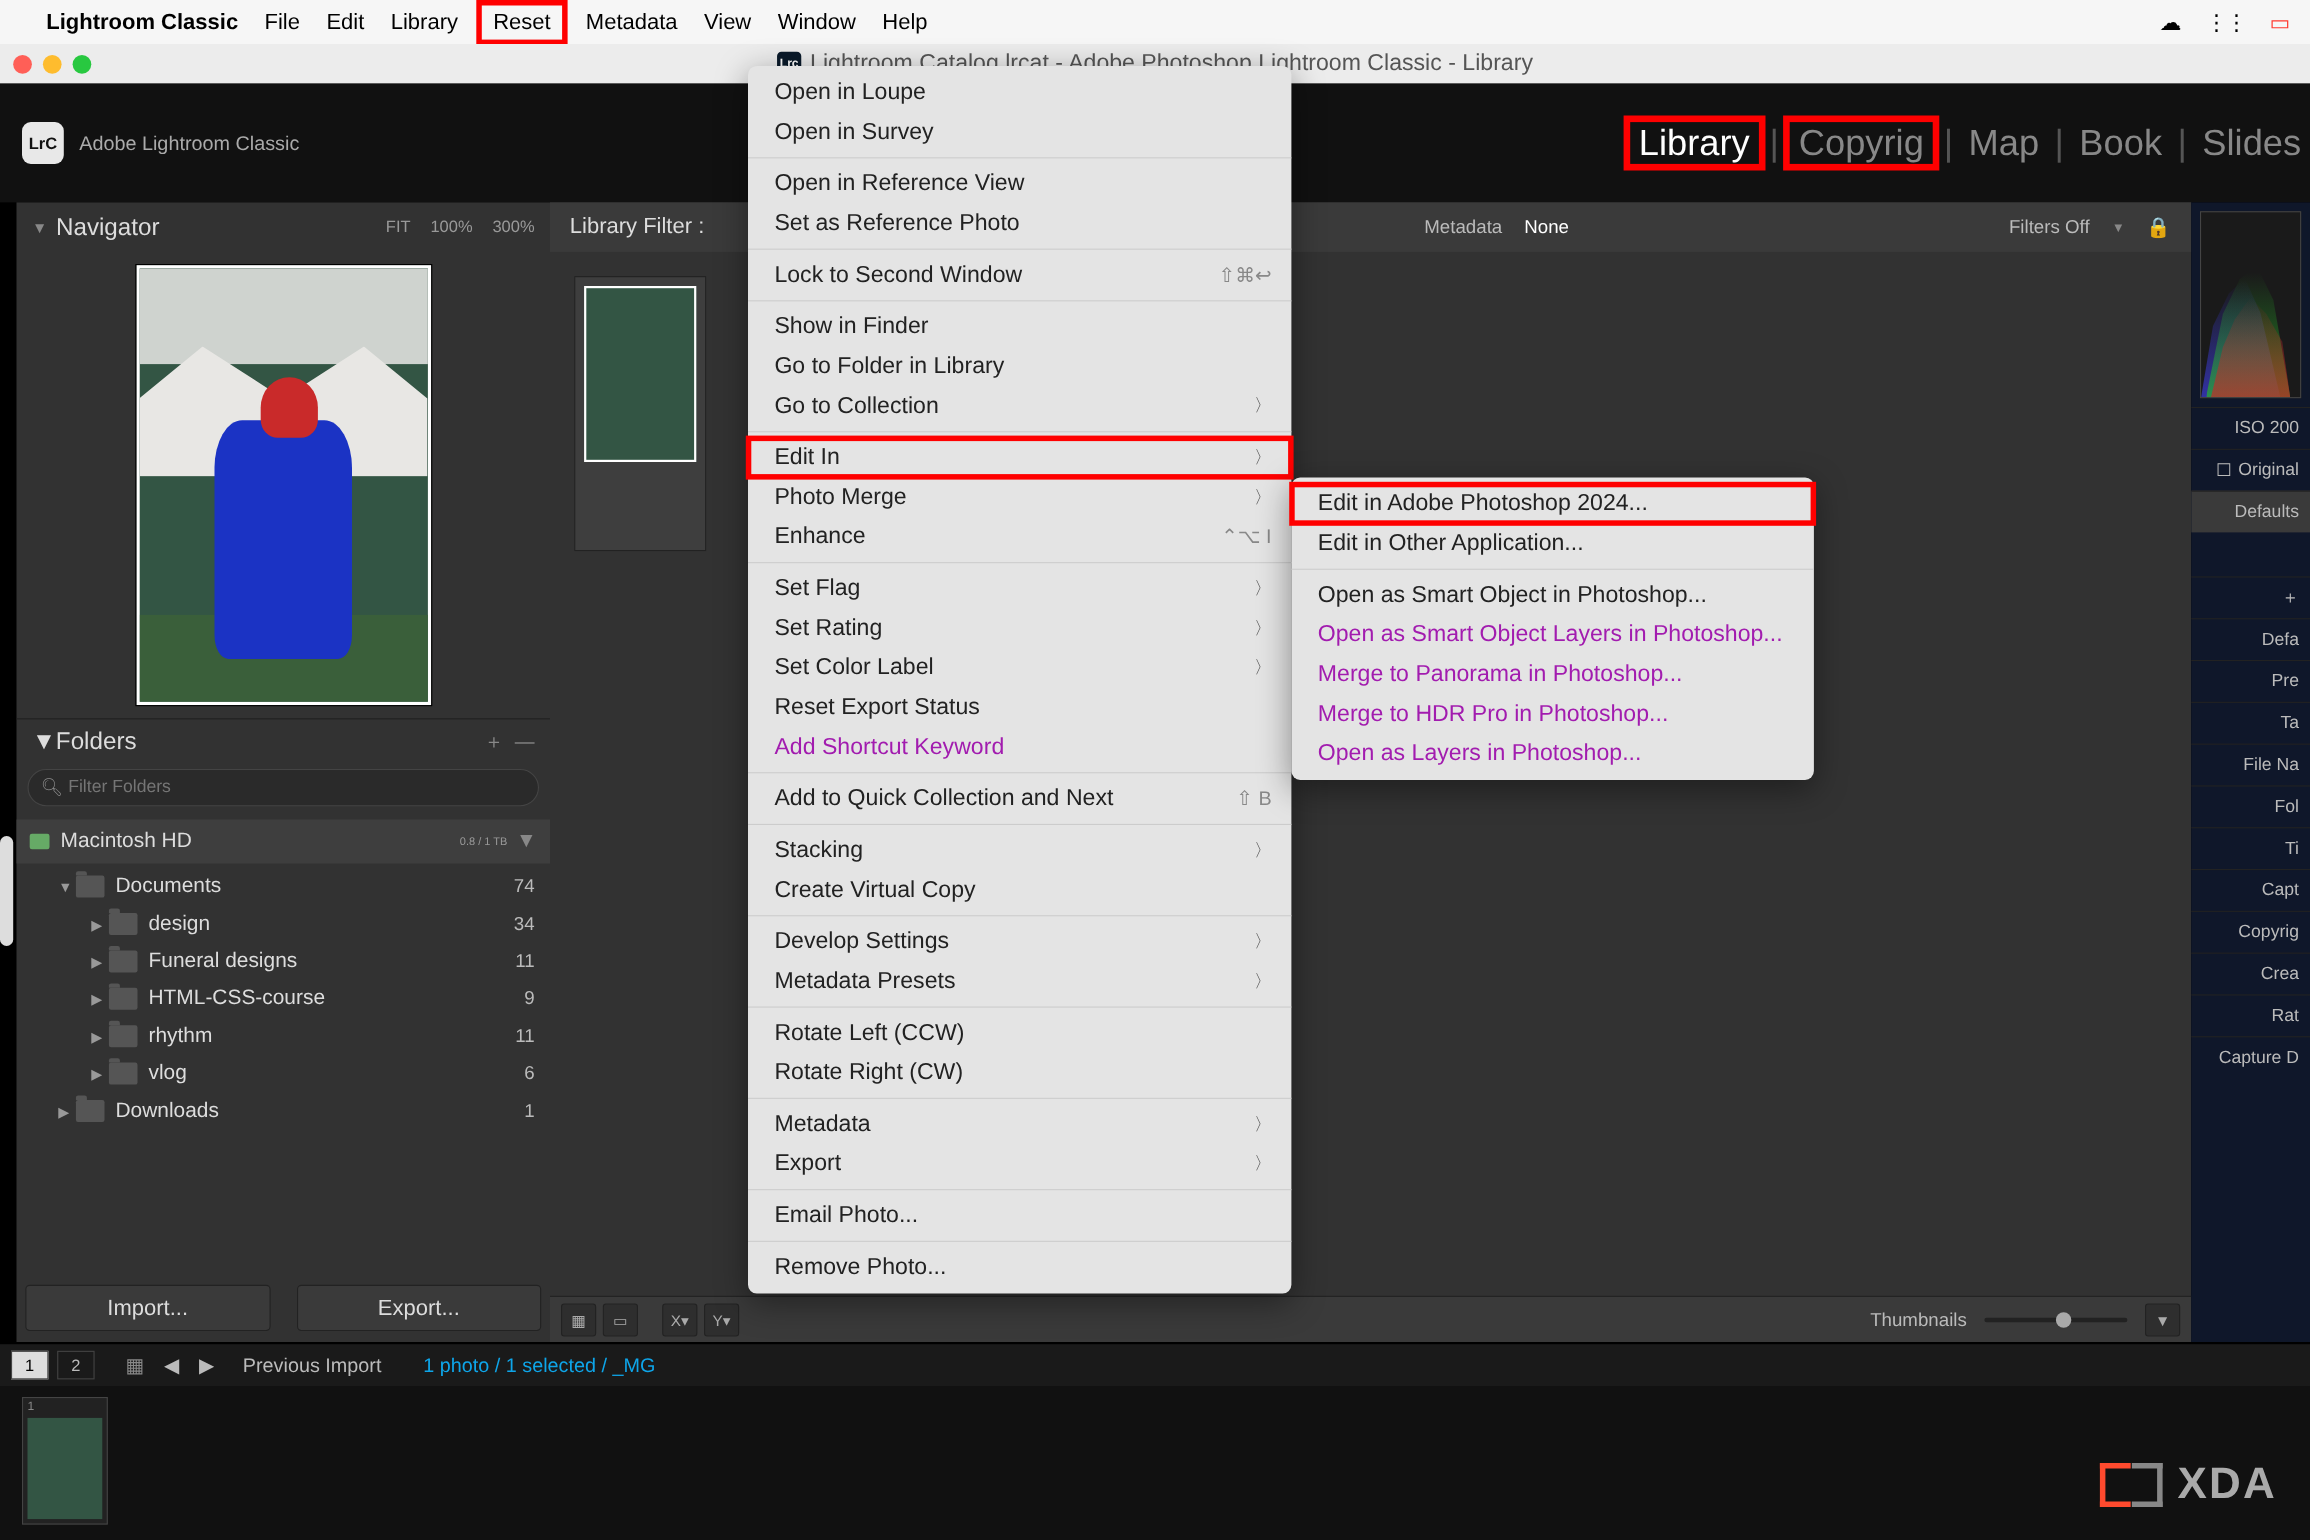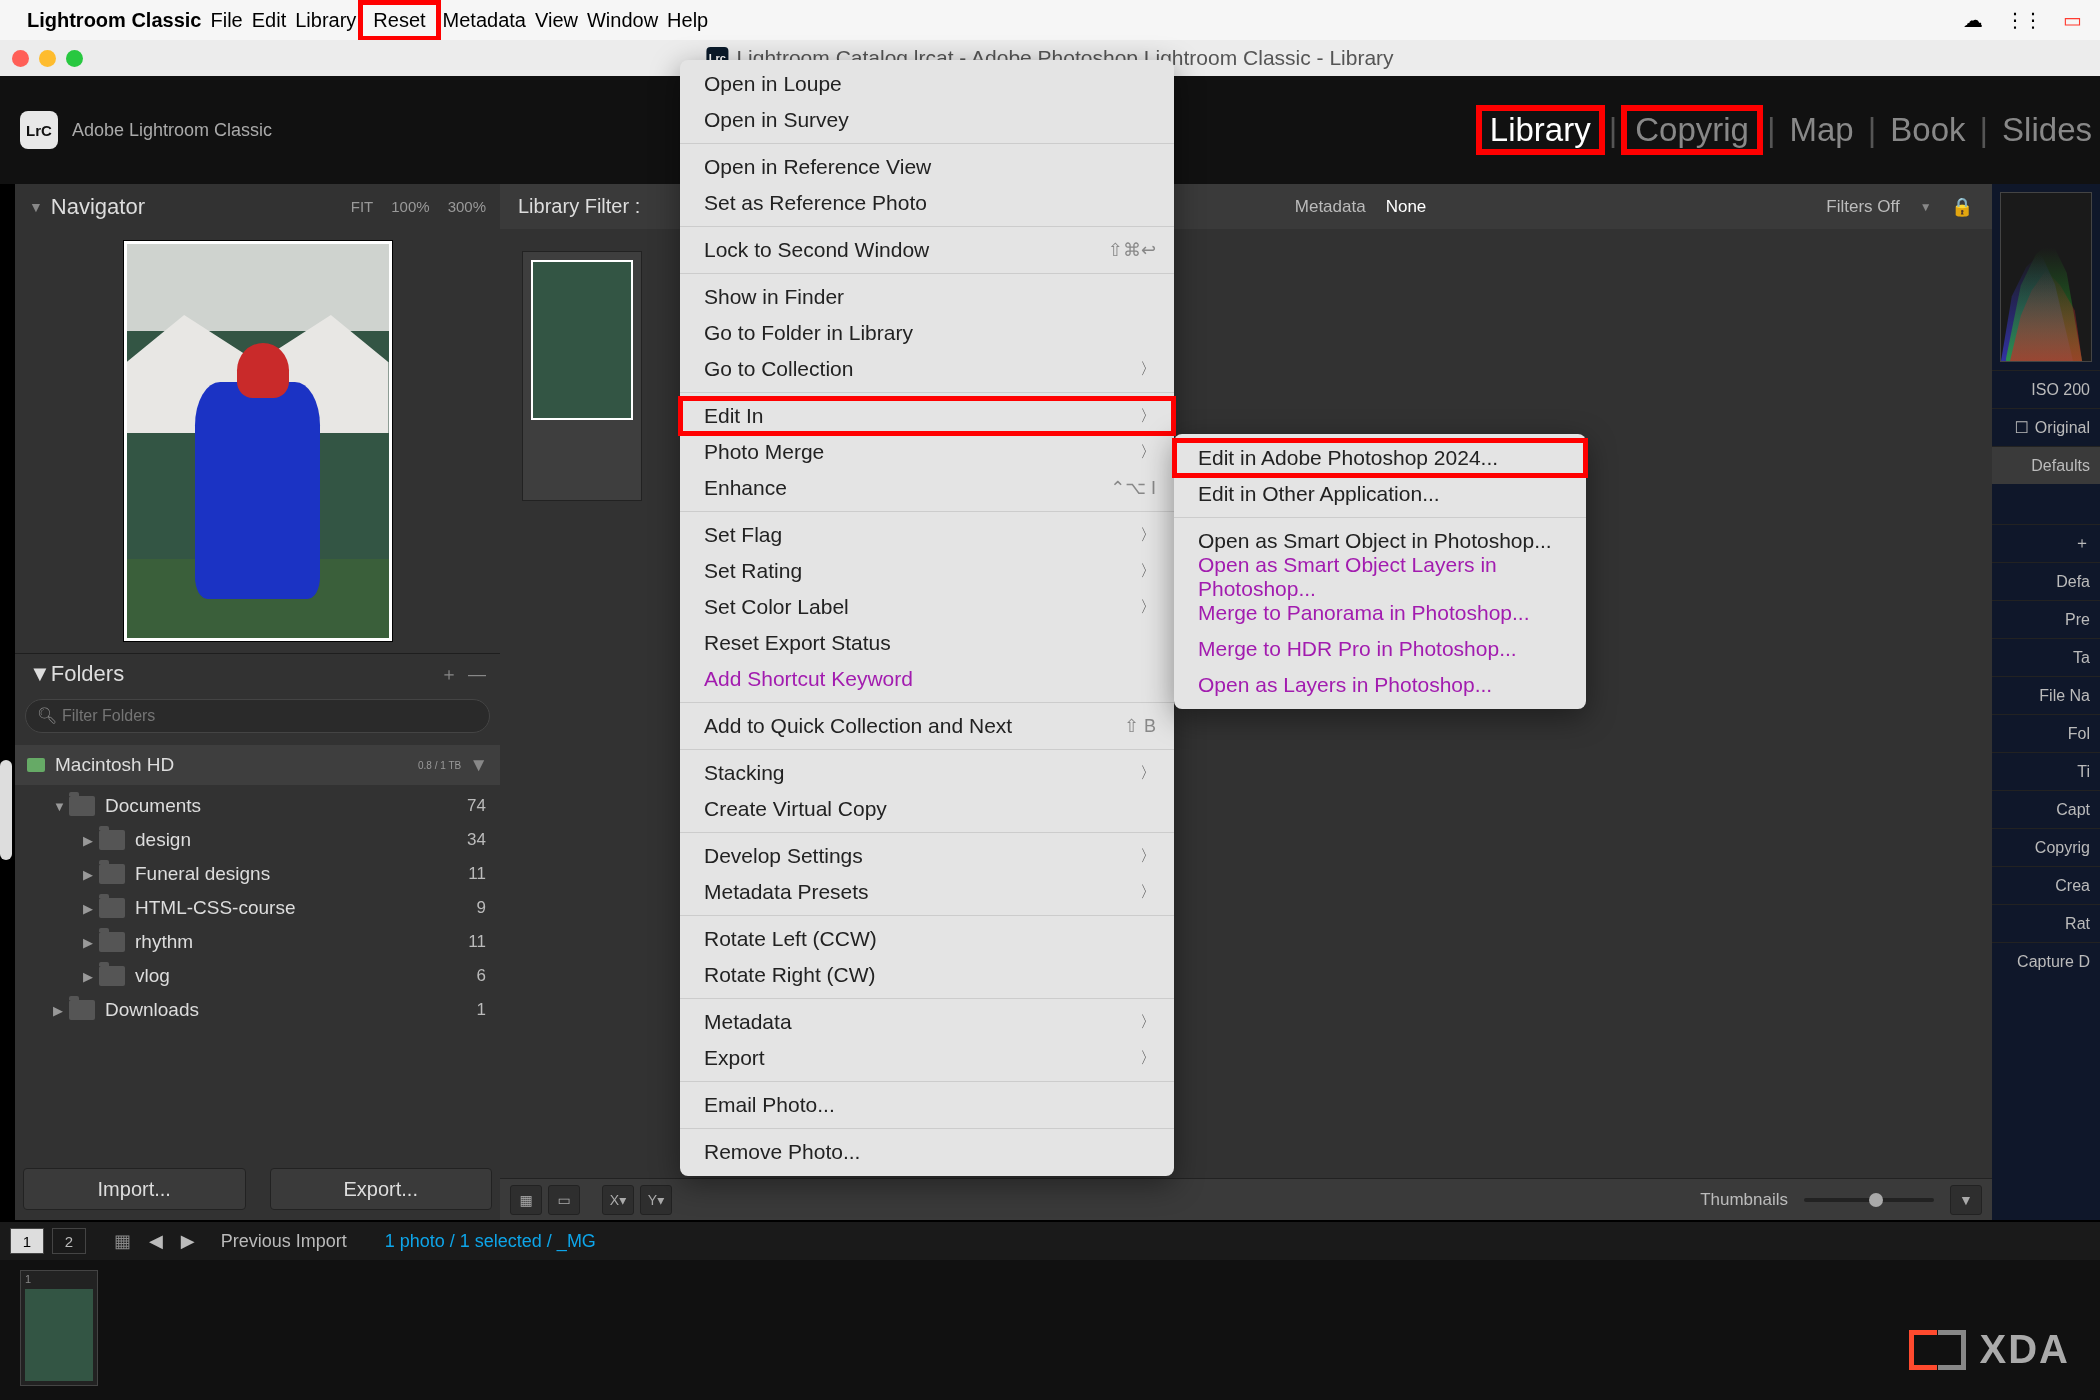--- a/index.html
+++ b/index.html
@@ -1,19 +1,19 @@
 <!DOCTYPE html>
 <html><head>
   <meta charset="utf-8">
   <style>
     * { margin: 0; padding: 0; box-sizing: border-box; font-family: -apple-system, 'Helvetica Neue', Arial, sans-serif; }
     body { background: #000; width: 2100px; height: 1400px; position: relative; overflow: hidden; }
 
     
-    .menubar { position: absolute; top: 0; left: 0; right: 0; height: 40px; background: #f6f6f6; display: flex; align-items: center; padding: 0 18px; gap: 9px; font-size: 20px; color: #000; }
+    .menubar { position: absolute; top: 0; left: 0; right: 0; height: 40px; background: #f6f6f6; display: flex; align-items: center; padding: 0 18px; gap: 24px; font-size: 20px; color: #000; }
     .menubar .apple { font-size: 22px; }
     .menubar .app-name { font-weight: 700; }
     .menubar-right { position: absolute; right: 18px; display: flex; gap: 22px; align-items: center; }
     .menu-item { cursor: default; }
     .highlight-box { outline: 5px solid #ff0000; outline-offset: 2px; padding: 2px 8px; }
 
     
     .titlebar { position: absolute; top: 40px; left: 0; right: 0; height: 36px; background: #ececec; display: flex; align-items: center; padding-left: 12px; }
     .traffic { display: flex; gap: 10px; }
     .dot { width: 17px; height: 17px; border-radius: 50%; }
@@ -97,21 +97,21 @@
     .fs-thumb .timg2 { width: 100%; height: 92px; margin-top: 14px; position: relative; overflow: hidden; background: #354; }
 
     
     .dropdown { position: absolute; background: #e4e4e4; border-radius: 8px; box-shadow: 0 8px 30px rgba(0,0,0,0.4); padding: 6px 0; font-size: 21px; color: #222; }
     .dd-item { height: 36px; display: flex; align-items: center; padding: 0 24px; position: relative; }
     .dd-item.disabled { color: #a21caf; }
     .dd-item .chev { position: absolute; right: 18px; color: #555; font-size: 16px; }
     .dd-item .shortcut { position: absolute; right: 18px; color: #888; font-size: 18px; }
     .dd-sep { height: 1px; background: #ccc; margin: 5px 0; }
     .dd-main { top: 60px; left: 680px; width: 494px; }
-    .dd-sub { top: 434px; left: 1174px; width: 412px; }
+    .dd-sub { top: 434px; left: 1174px; width: 475px; }
     .dd-hl { outline: 5px solid #ff0000; outline-offset: -3px; }
 
     
     .watermark { position: absolute; right: 30px; bottom: 28px; display: flex; align-items: center; gap: 6px; }
     .watermark .sq { width: 28px; height: 40px; border: 5px solid #ff4a2e; border-right: none; }
     .watermark .sq2 { width: 28px; height: 40px; border: 5px solid #888; border-left: none; margin-left: -5px; }
     .watermark .txt { color: #aaa; font-size: 40px; font-weight: 700; letter-spacing: 2px; margin-left: 8px; }
 
     
     .side-thumb { position: absolute; left: 0; top: 760px; width: 12px; height: 100px; background: #ddd; border-radius: 6px; }

